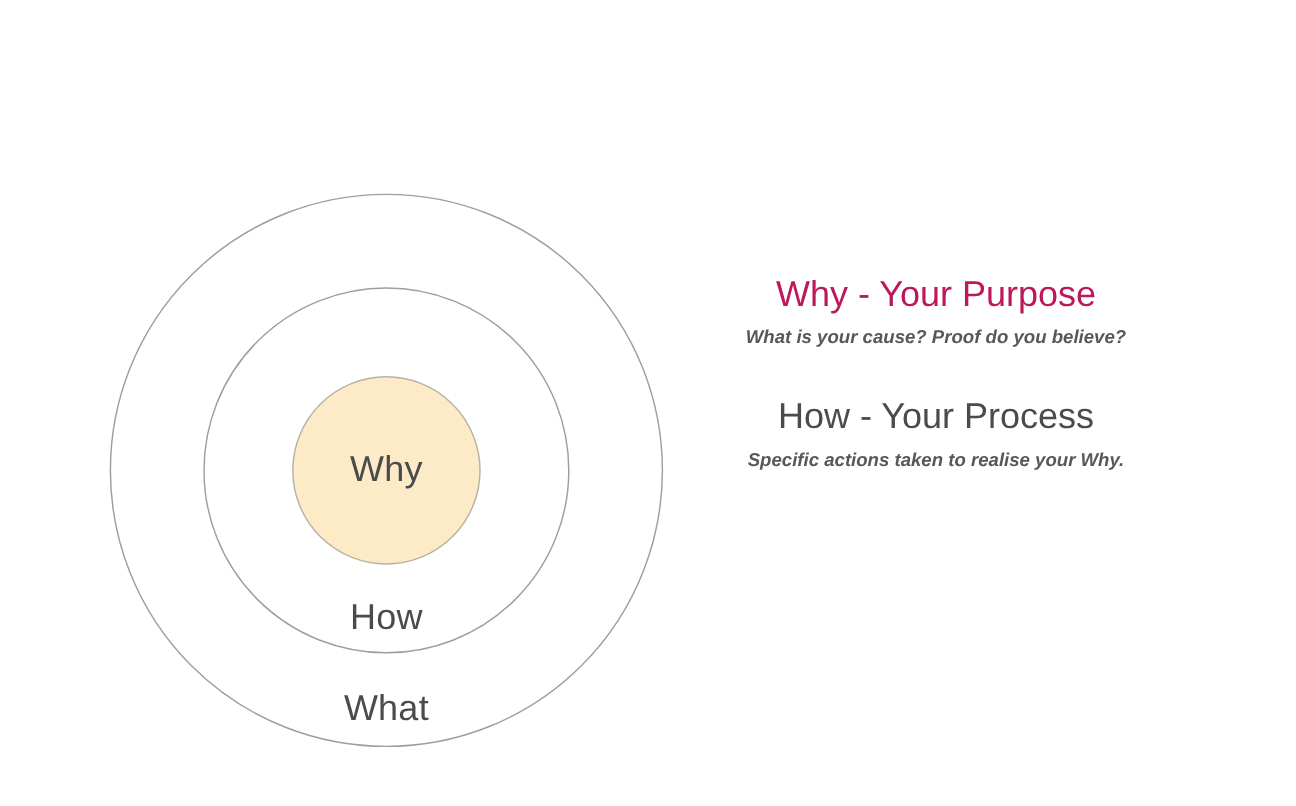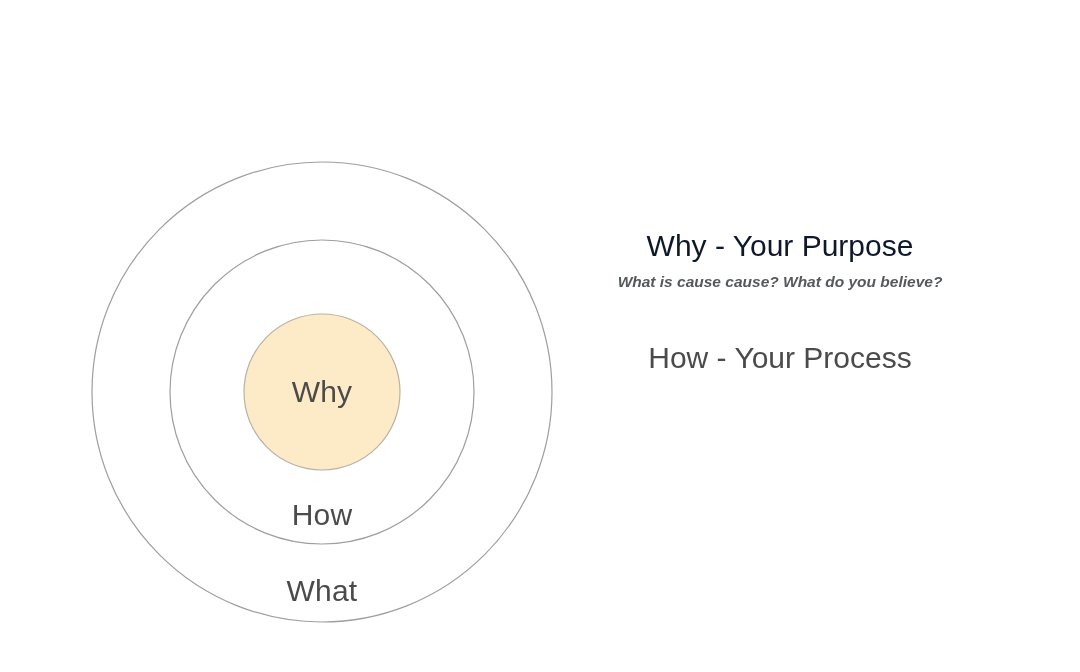--- a/index.html
+++ b/index.html
@@ -42,30 +42,30 @@
 
   
   #explanations {
     position: absolute;
     left: 600px;
     top: 228px;
     width: 360px;
     text-align: center;
   }
   .explain-block { margin: 0; }
-  .explain-block + .explain-block { margin-top: 48px; }
+  .explain-block + .explain-block { margin-top: 38px; }
 
   .explain-heading {
     font-size: 30px;
     font-weight: 400;
     line-height: 1.18;
     color: #4b4b4b;
     white-space: nowrap;
   }
-  .explain-heading.accent { color: #0f172a; }
+  .explain-heading.accent { color: #be185d; }
 
   .explain-sub {
     font-size: 15.5px;
     font-style: italic;
     font-weight: 600;
     color: #55595c;
     line-height: 1.2;
     margin-top: 10px;
     white-space: nowrap;
   }
@@ -85,23 +85,24 @@
 
   <div class="ring-label" id="label-how">How</div>
 
   <div class="ring-label" id="label-what">What</div>
 </div>
 
 <div id="explanations">
 
   <div class="explain-block">
     <div class="explain-heading accent">Why - Your Purpose</div>
-    <div class="explain-sub">What is cause cause? What do you believe?</div>
+    <div class="explain-sub">What is your cause? Proof do you believe?</div>
   </div>
 
   <div class="explain-block">
     <div class="explain-heading">How - Your Process</div>
+    <div class="explain-sub">Specific actions taken to realise your Why.</div>
   </div>
 
   <div class="explain-block">
   </div>
 
 </div>
 
 </body></html>

